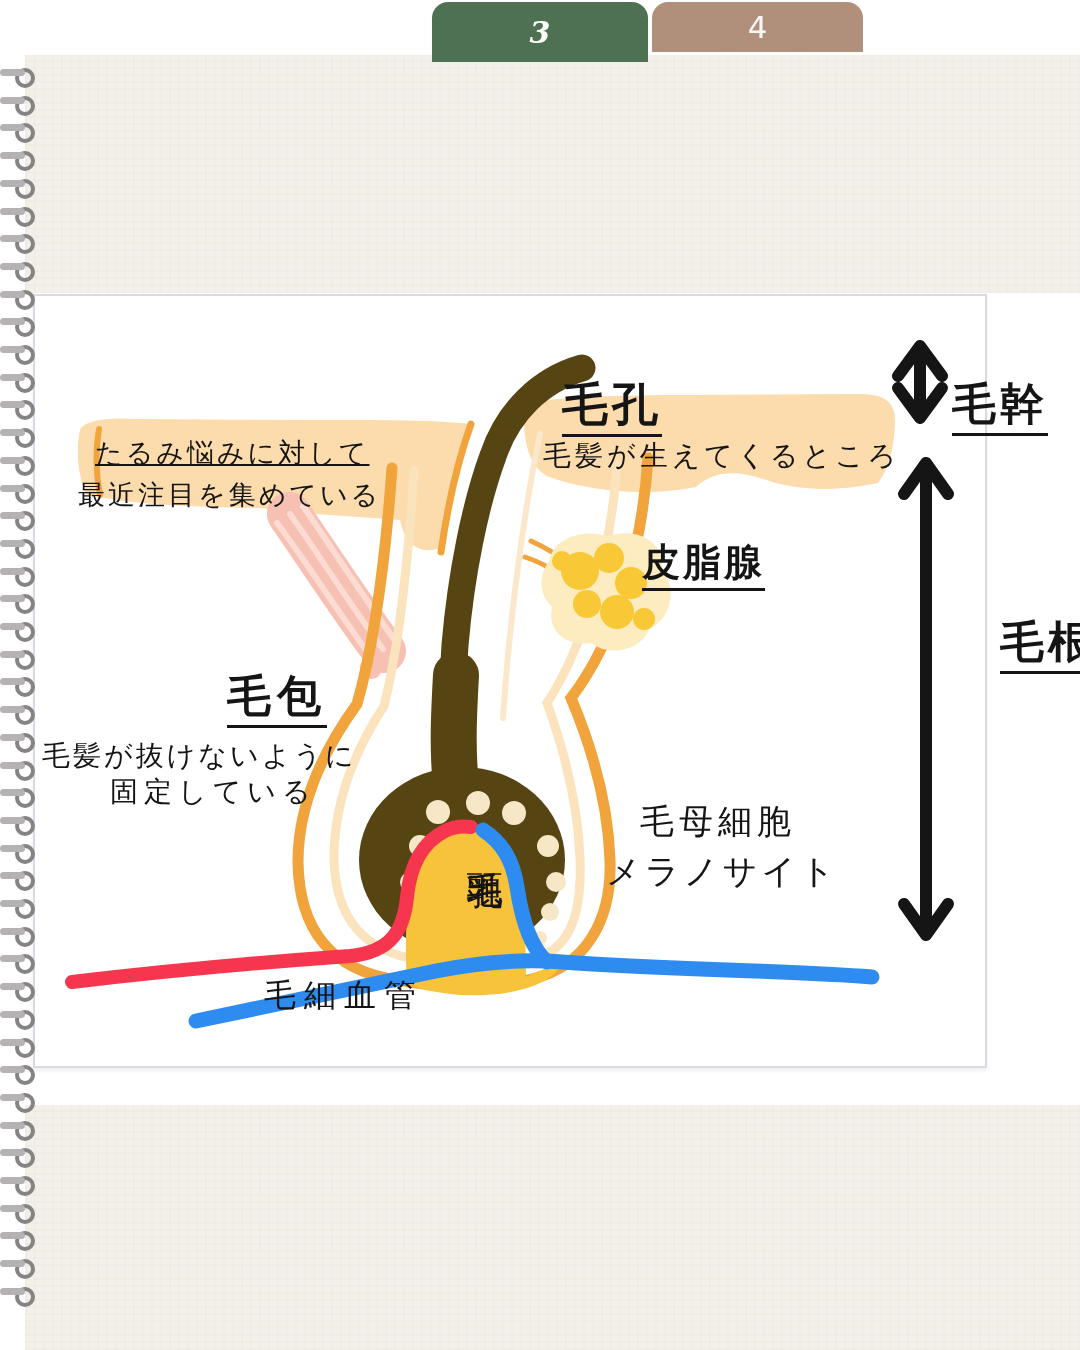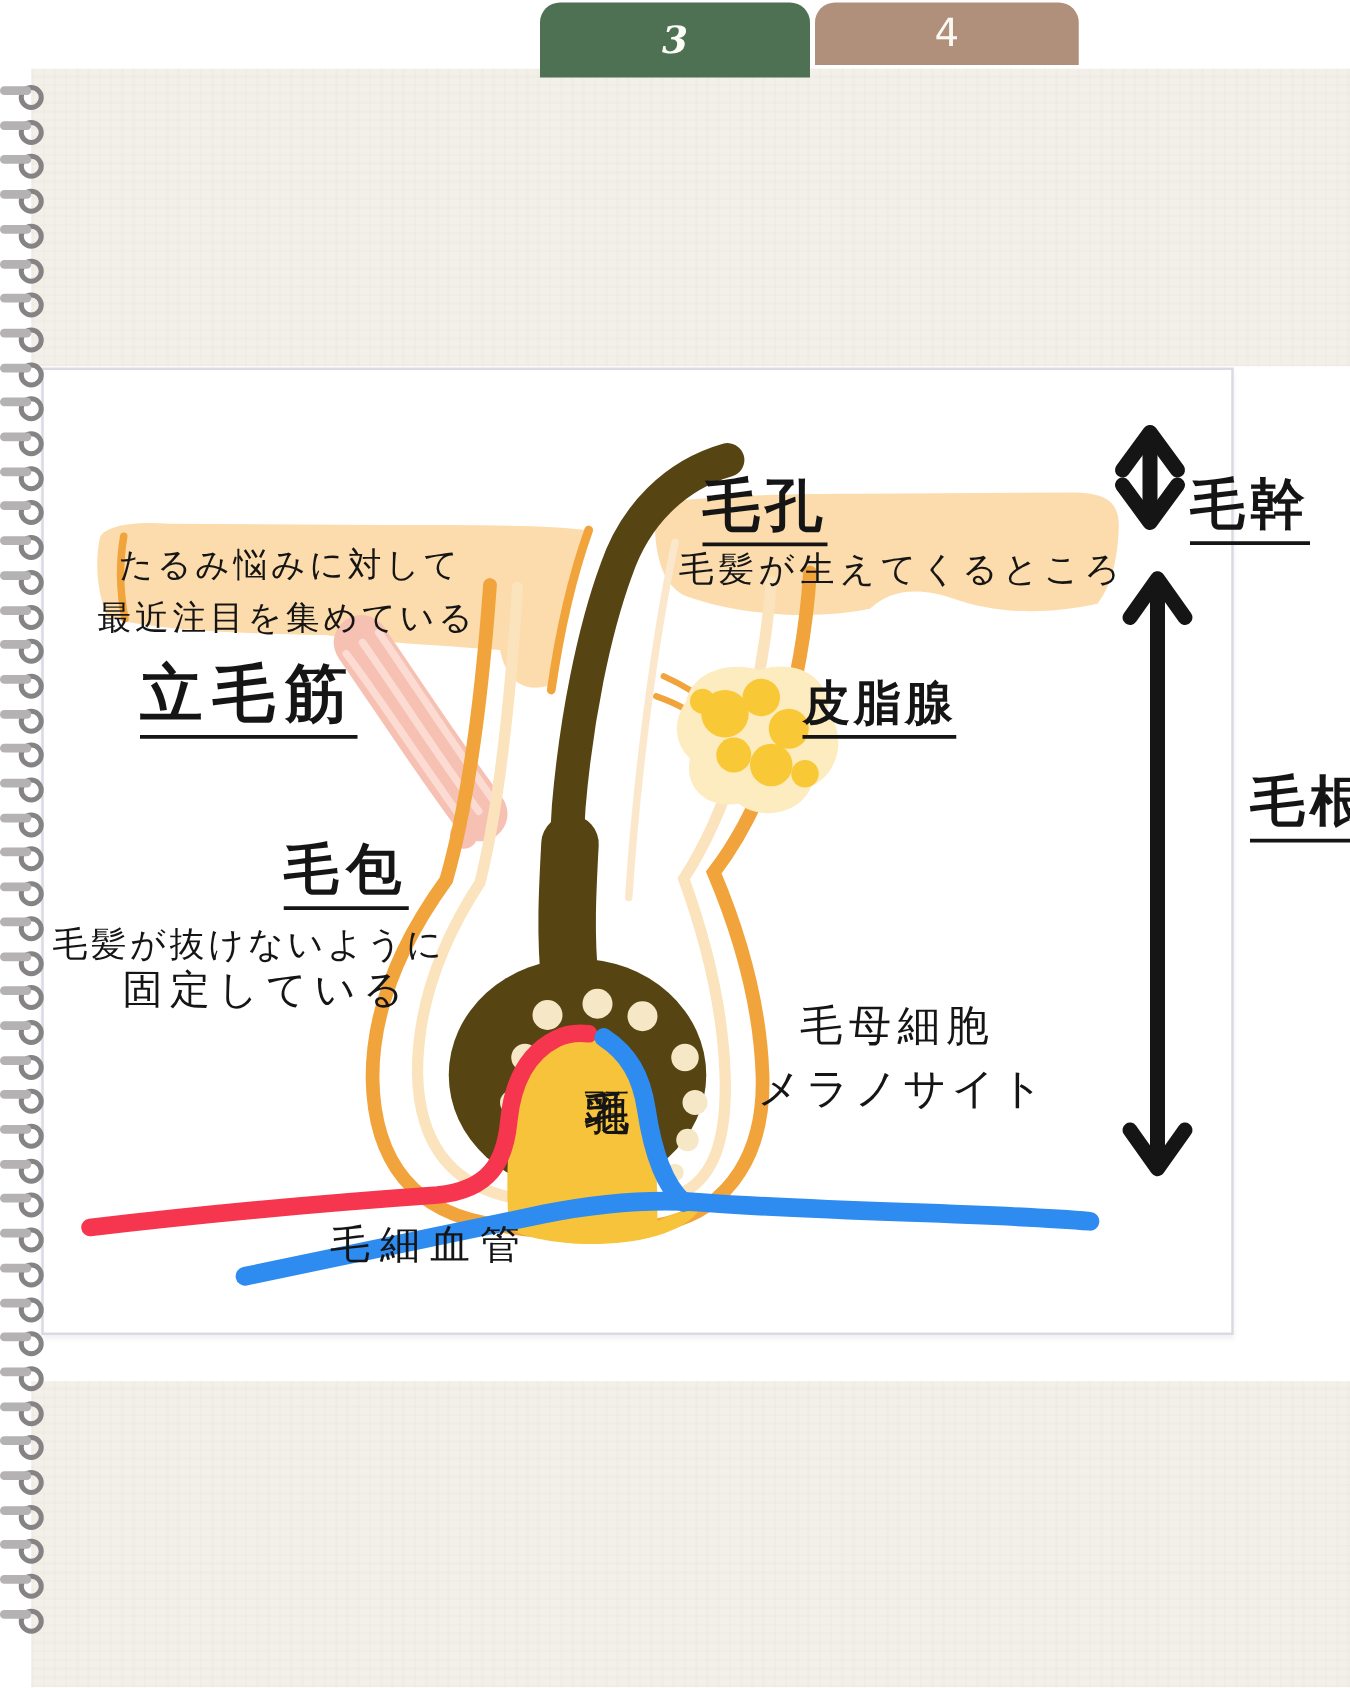--- a/index.html
+++ b/index.html
@@ -333,35 +333,32 @@
       <path d="M 904,494 L 926,463 L 948,494"></path>
       <path d="M 904,904 L 926,935 L 948,904"></path>
     </g>
   </svg>
 
   <div class="lab" style="left:543px;top:440px;font-size:28px;letter-spacing:4px;">毛髪が生えてくるところ</div>
   <div class="lab" style="left:562px;top:378px;font-size:46px;letter-spacing:4px;">
     <span class="und t-big">毛孔</span>
   </div>
 
-  <div class="lab" style="left:95px;top:437px;font-size:27px;letter-spacing:3px;">たるみ悩みに対して</div>
+  <div class="lab" style="left:95px;top:437px;font-size:27px;letter-spacing:3px;text-decoration:underline;">たるみ悩みに対して</div>
   <div class="lab" style="left:78px;top:479px;font-size:27px;letter-spacing:3px;">最近注目を集めている</div>
-  <div class="lab" style="left:112px;top:527px;font-size:50px;letter-spacing:8px;">
-    <span class="und t-big">立毛筋</span>
-  </div>
 
   <div class="lab" style="left:642px;top:541px;font-size:38px;letter-spacing:3px;text-align:center;">
     <span class="und t-big">皮脂腺</span>
   </div>
 
   <div class="lab" style="left:227px;top:671px;font-size:44px;letter-spacing:6px;">
     <span class="und t-big">毛包</span>
   </div>
   <div class="lab" style="left:42px;top:740px;font-size:28px;letter-spacing:3px;">毛髪が抜けないように</div>
-  <div class="lab" style="left:98px;top:776px;font-size:32px;letter-spacing:6px;font-family:Liberation Mono, monospace;">固定している</div>
+  <div class="lab" style="left:110px;top:776px;font-size:28px;letter-spacing:6px;">固定している</div>
 
   <div class="lab" style="left:640px;top:802px;font-size:34px;letter-spacing:5px;">毛母細胞</div>
   <div class="lab" style="left:606px;top:852px;font-size:34px;letter-spacing:4px;">メラノサイト</div>
 
   <div class="lab vert" style="left:464px;top:842px;font-size:36px;letter-spacing:2px;">毛乳頭</div>
 
   <div class="lab" style="left:249px;top:977px;font-size:32px;letter-spacing:8px;margin-left:15px;">毛細血管</div>
 
   <div class="lab" style="left:952px;top:379px;font-size:44px;letter-spacing:4px;">
     <span class="und t-big">毛幹</span>

